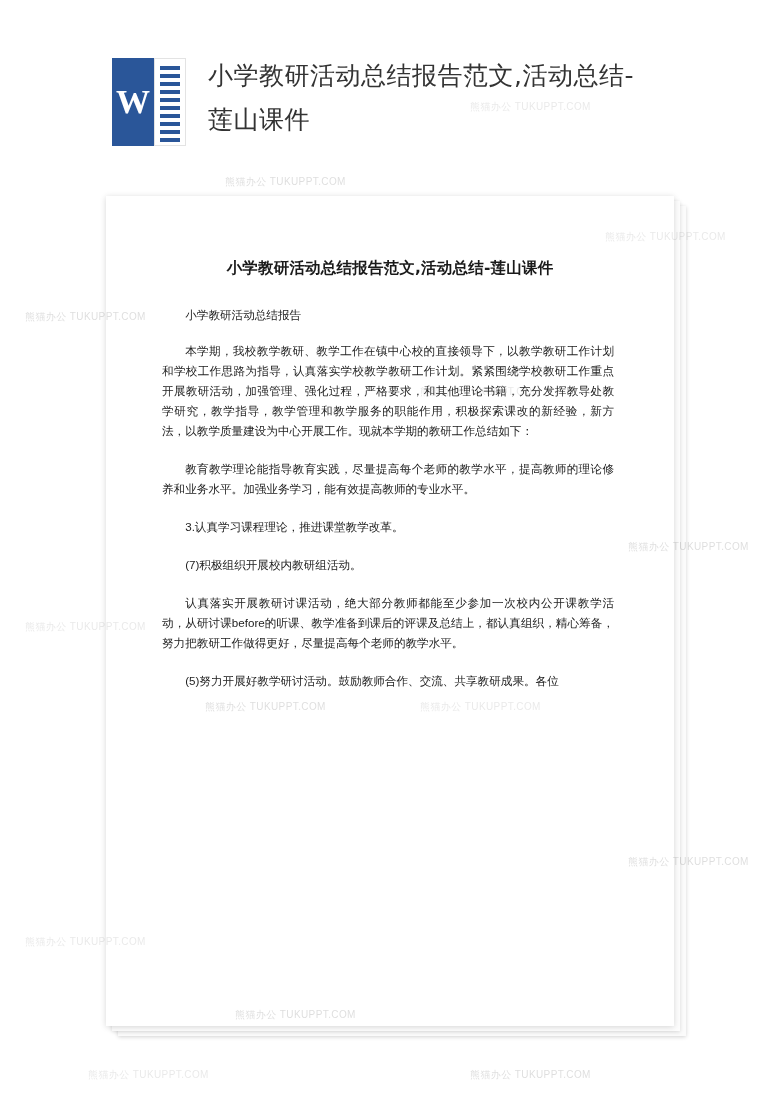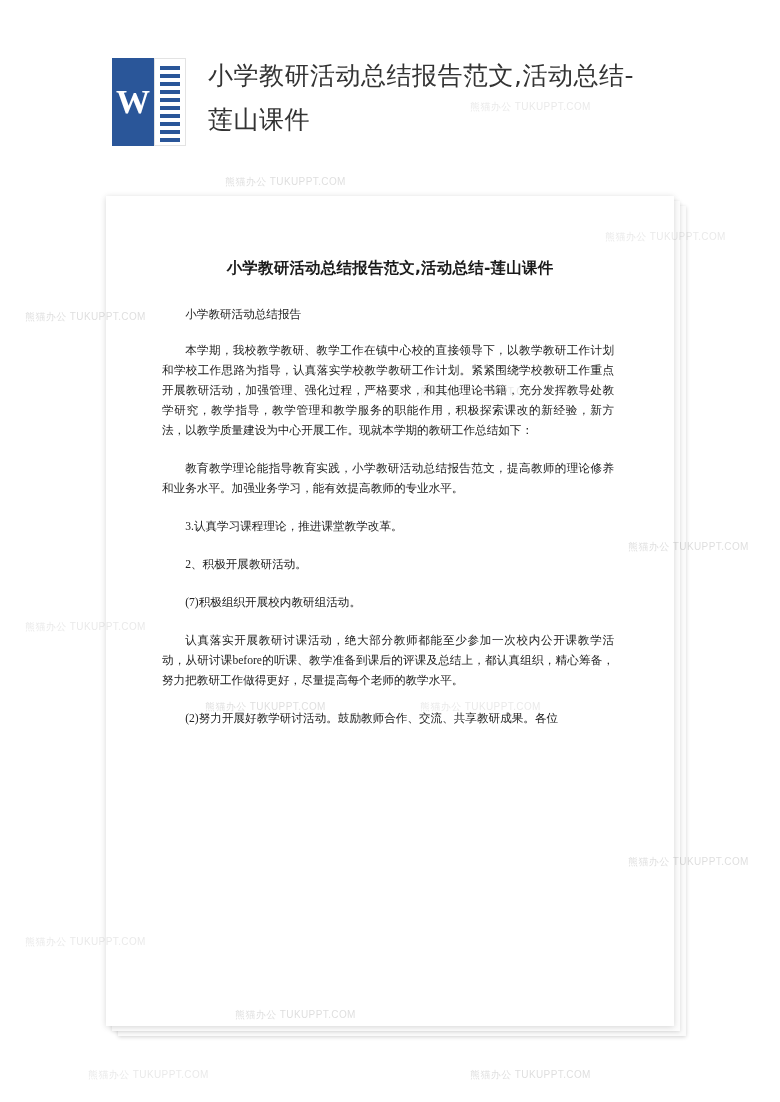--- a/index.html
+++ b/index.html
@@ -125,21 +125,21 @@
     color: #1a1a1a;
     text-align: center;
     font-family: "DejaVu Sans", "Liberation Sans", sans-serif;
     margin-bottom: 26px;
     letter-spacing: 0.2px;
   }
   .para {
     font-size: 11.6px;
     line-height: 20px;
     color: #222222;
-    font-family: Liberation Serif, serif;
+    font-family: Liberation Sans, sans-serif;
     margin: 0 4px 18px 0;
     text-align: justify;
   }
   .para.indent { text-indent: 2em; }
   .para.tight { margin-bottom: 16px; }
 
   
   .wm {
     position: absolute;
     color: rgba(120,120,120,0.16);
@@ -176,26 +176,25 @@
   </div>
 </div>
 
 <div class="paper-stack">
   <div class="paper-back2"></div>
   <div class="paper-back1"></div>
   <div class="paper">
     <div class="page-title">小学教研活动总结报告范文,活动总结-莲山课件</div>
     <p class="para indent tight">小学教研活动总结报告</p>
     <p class="para indent">本学期，我校教学教研、教学工作在镇中心校的直接领导下，以教学教研工作计划和学校工作思路为指导，认真落实学校教学教研工作计划。紧紧围绕学校教研工作重点开展教研活动，加强管理、强化过程，严格要求，和其他理论书籍，充分发挥教导处教学研究，教学指导，教学管理和教学服务的职能作用，积极探索课改的新经验，新方法，以教学质量建设为中心开展工作。现就本学期的教研工作总结如下：</p>
-    <p class="para indent">教育教学理论能指导教育实践，小学教研活动总结报告范文，提高教师的理论修养和业务水平。加强业务学习，能有效提高教师的专业水平。</p>
+    <p class="para indent">教育教学理论能指导教育实践，尽量提高每个老师的教学水平，提高教师的理论修养和业务水平。加强业务学习，能有效提高教师的专业水平。</p>
     <p class="para indent">3.认真学习课程理论，推进课堂教学改革。</p>
-    <p class="para indent">2、积极开展教研活动。</p>
     <p class="para indent">(7)积极组织开展校内教研组活动。</p>
     <p class="para indent">认真落实开展教研讨课活动，绝大部分教师都能至少参加一次校内公开课教学活动，从研讨课before的听课、教学准备到课后的评课及总结上，都认真组织，精心筹备，努力把教研工作做得更好，尽量提高每个老师的教学水平。</p>
-    <p class="para indent">(2)努力开展好教学研讨活动。鼓励教师合作、交流、共享教研成果。各位</p>
+    <p class="para indent">(5)努力开展好教学研讨活动。鼓励教师合作、交流、共享教研成果。各位</p>
   </div>
 </div>
 
 <div id="watermark-layer">
     <div class="wm" style="left: 470px; top: 100px;">熊猫办公 TUKUPPT.COM</div>
     <div class="wm dark" style="left: 225px; top: 175px;">熊猫办公 TUKUPPT.COM</div>
     <div class="wm" style="left: 605px; top: 230px;">熊猫办公 TUKUPPT.COM</div>
     <div class="wm dark" style="left: 25px; top: 310px;">熊猫办公 TUKUPPT.COM</div>
     <div class="wm" style="left: 420px; top: 385px;">熊猫办公 TUKUPPT.COM</div>
     <div class="wm dark" style="left: 628px; top: 540px;">熊猫办公 TUKUPPT.COM</div>

